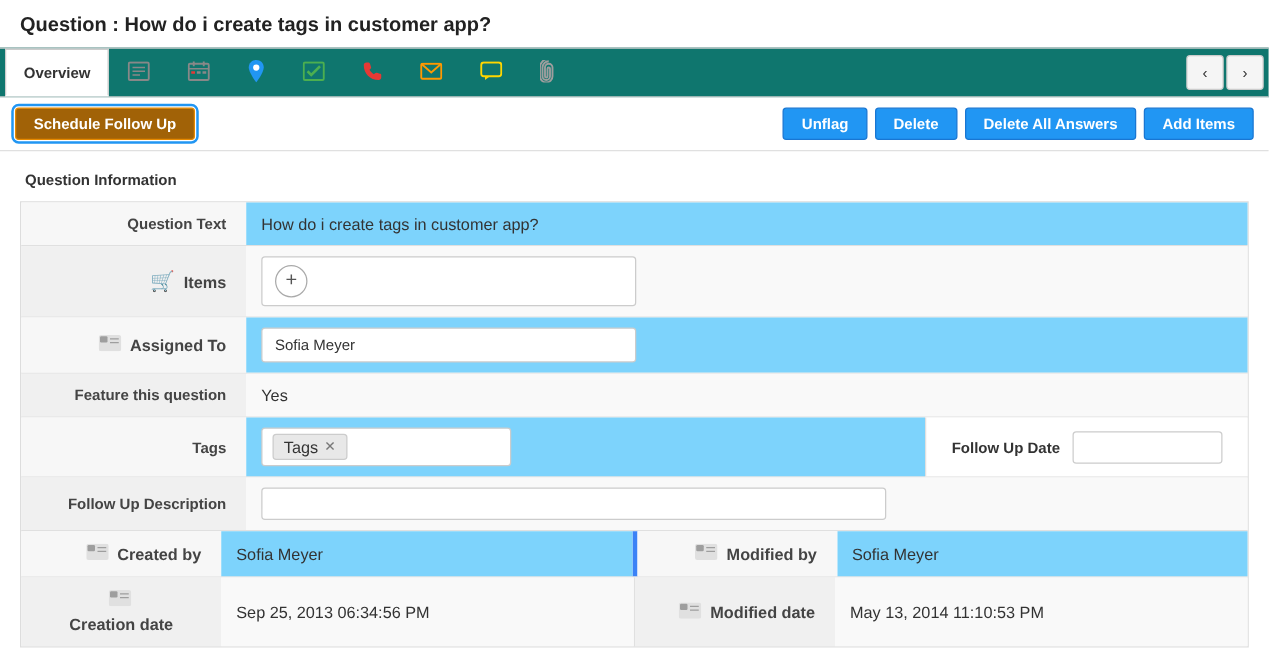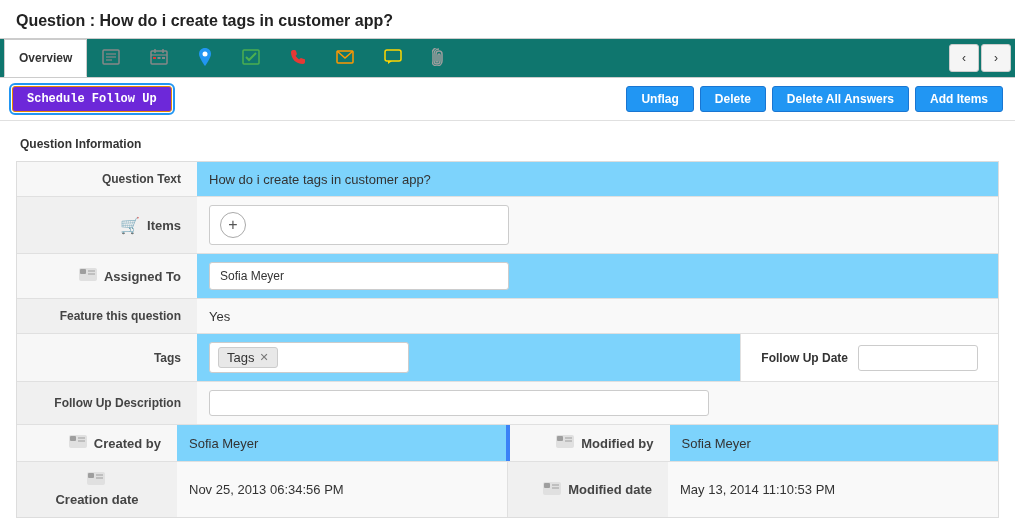--- a/index.html
+++ b/index.html
@@ -54,27 +54,26 @@
       padding: 5px 14px;
       border: 1px solid;
       border-radius: 3px;
       cursor: pointer;
       font-size: 12px;
       font-weight: bold;
       margin-left: 6px;
     }
 
     .btn-schedule {
-      background: #6d28d9;
+      background: #a16207;
       border-color: #e68900;
       color: #fff;
       margin-left: 0;
       outline: 2px solid #2196f3;
       outline-offset: 1px;
-      font-family: Liberation Mono, monospace;
     }
 
     .btn-blue {
       background: #2196f3;
       border-color: #1976d2;
       color: #fff;
     }
 
     .toolbar-right {
       margin-left: auto;
@@ -404,21 +403,21 @@
           <span style="margin-right:3px;">
             <svg width="18" height="13" viewBox="0 0 18 13">
                 <rect x="0" y="0" width="18" height="13" rx="2" fill="#e0e0e0"></rect>
                 <rect x="1" y="1" width="6" height="5" rx="1" fill="#9e9e9e"></rect>
                 <line x1="9" y1="3" x2="16" y2="3" stroke="#9e9e9e" stroke-width="1"></line>
                 <line x1="9" y1="6" x2="16" y2="6" stroke="#9e9e9e" stroke-width="1"></line>
               </svg>
           </span>
           <span>Creation date</span>
         </div>
-        <div class="info-value">Nov 25, 2013 06:34:56 PM</div>
+        <div class="info-value">Sep 25, 2013 06:34:56 PM</div>
       </div>
       <div style="flex:1; display:flex;">
         <div class="info-label" style="min-width:160px; width:160px;">
           <span style="margin-right:3px;">
             <svg width="18" height="13" viewBox="0 0 18 13">
                 <rect x="0" y="0" width="18" height="13" rx="2" fill="#e0e0e0"></rect>
                 <rect x="1" y="1" width="6" height="5" rx="1" fill="#9e9e9e"></rect>
                 <line x1="9" y1="3" x2="16" y2="3" stroke="#9e9e9e" stroke-width="1"></line>
                 <line x1="9" y1="6" x2="16" y2="6" stroke="#9e9e9e" stroke-width="1"></line>
               </svg>

